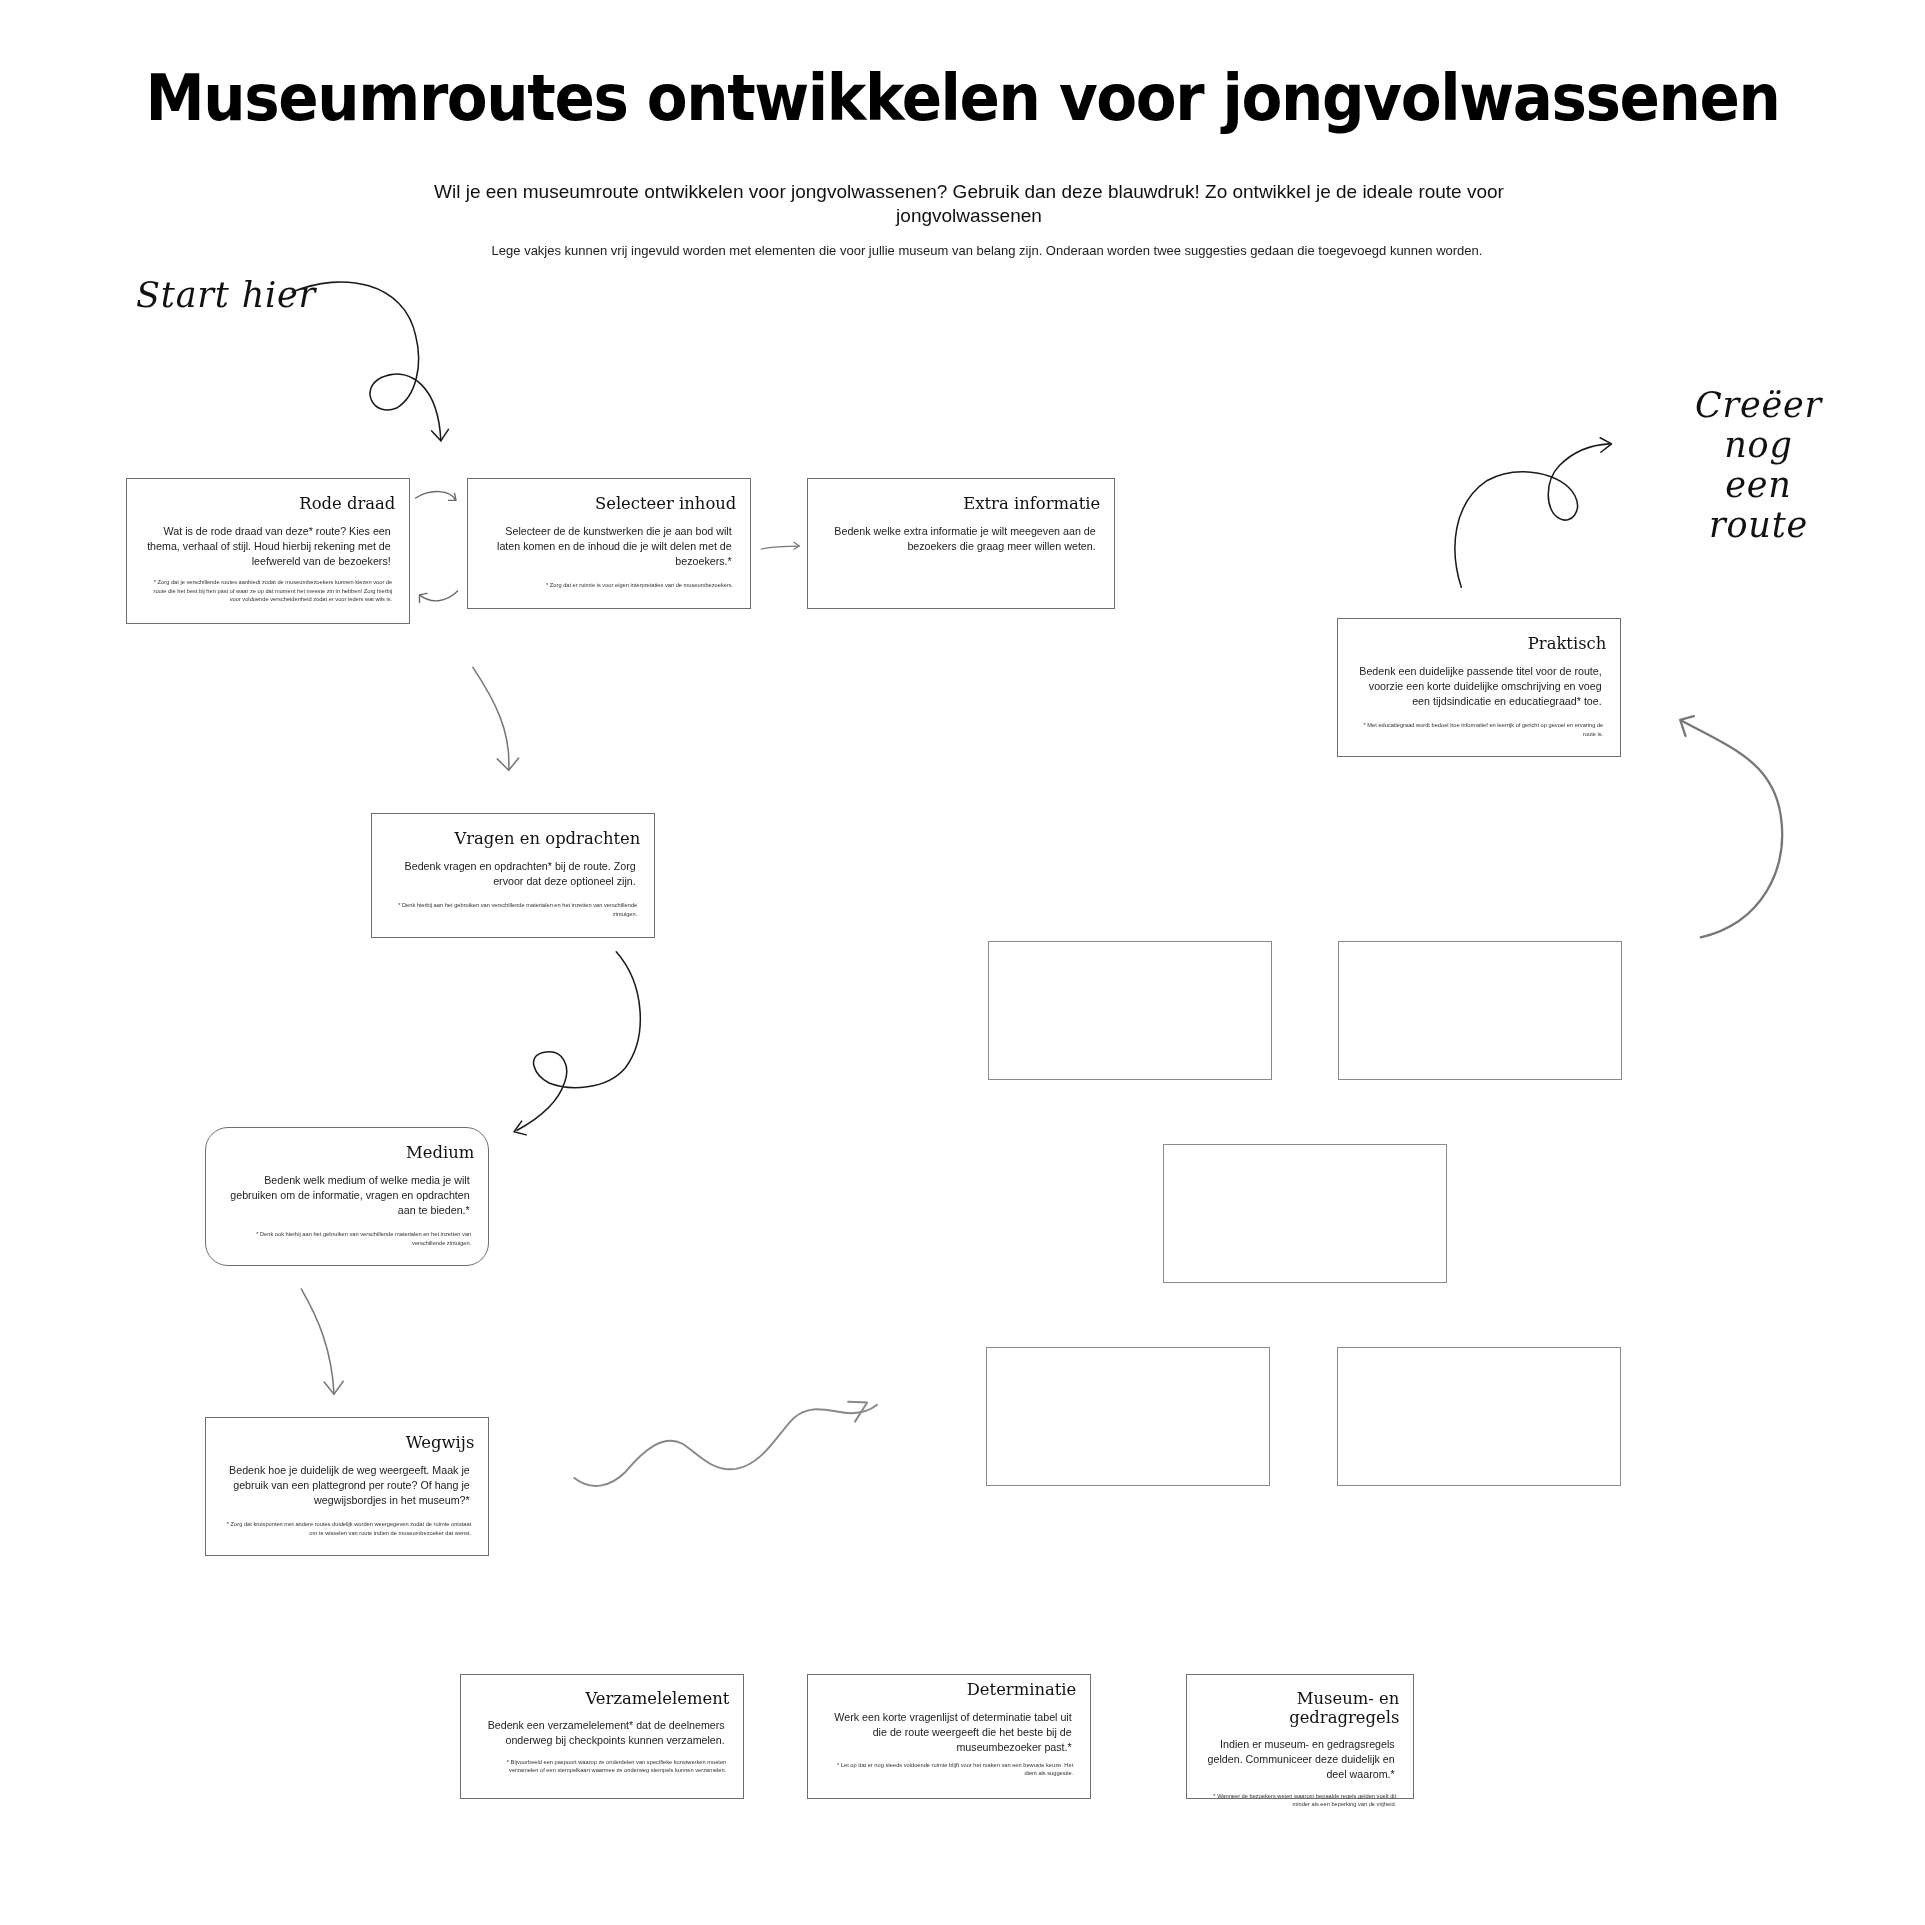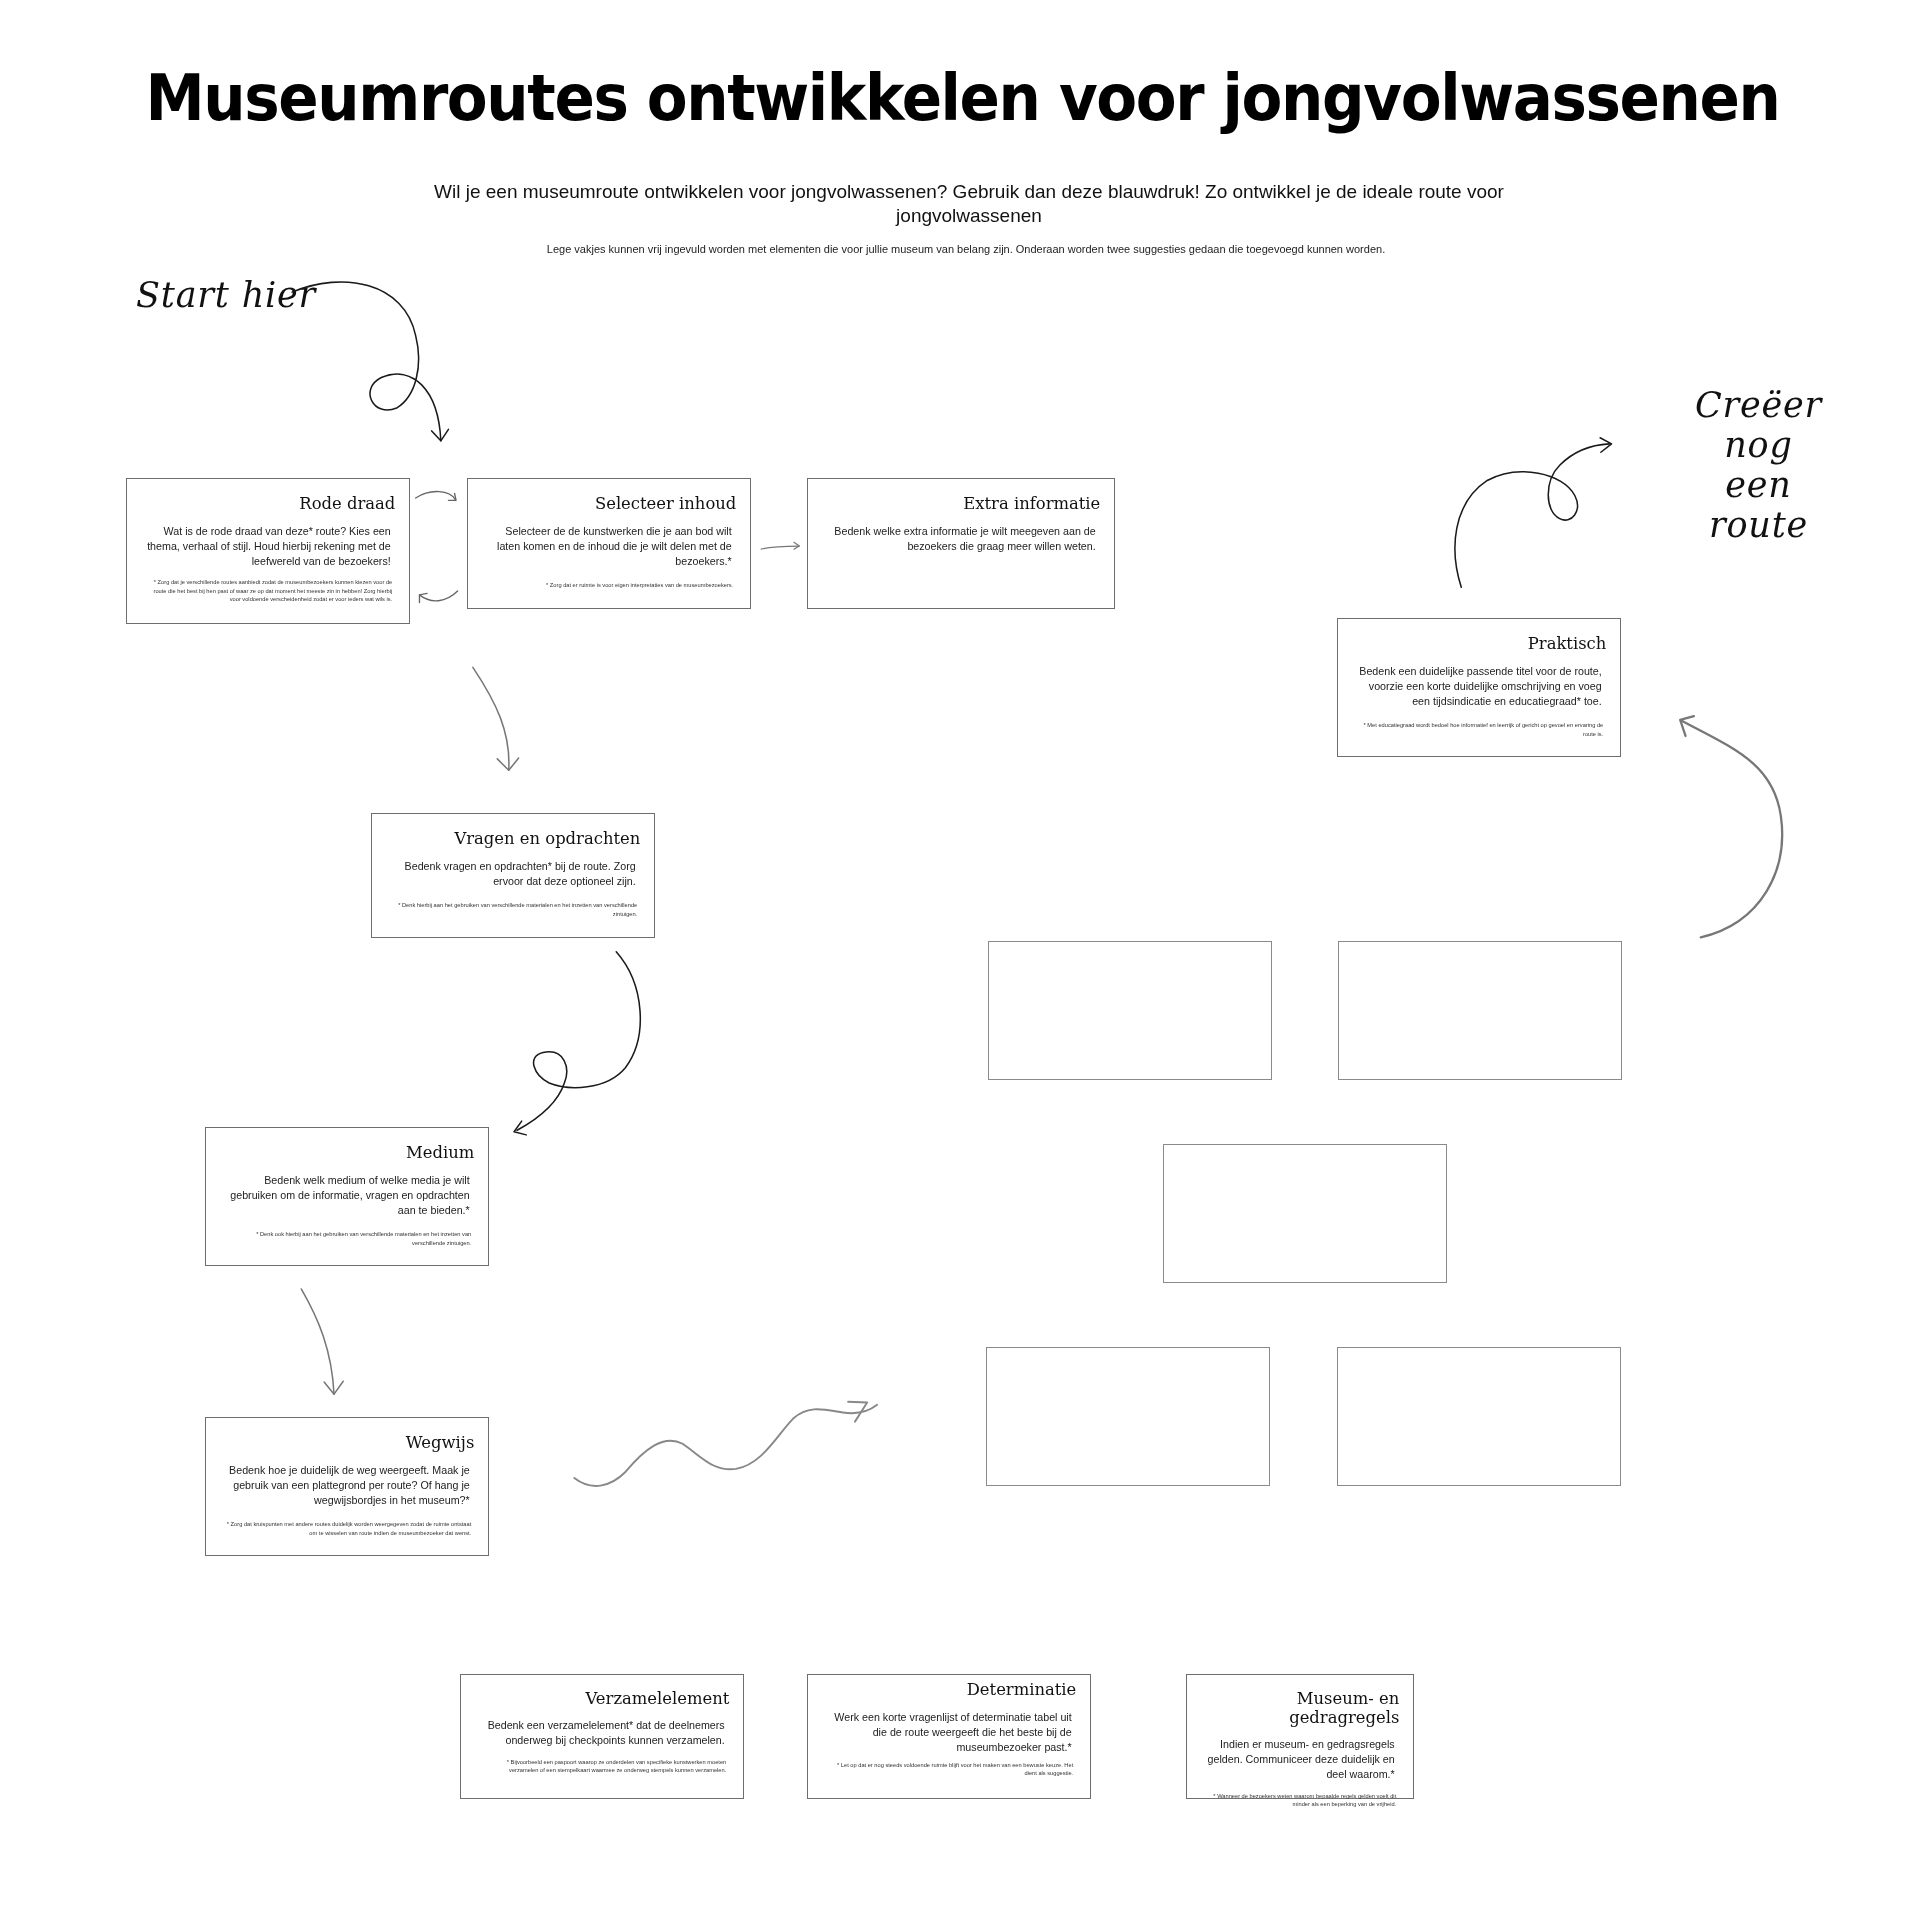--- a/index.html
+++ b/index.html
@@ -7,22 +7,22 @@
     .title {
       position: absolute; left: 0; top: 61px; width: 1925px; text-align: center;
       font-family: "DejaVu Sans", sans-serif; font-weight: bold; font-size: 64px;
       letter-spacing: -1.5px; color: #000; transform: scaleX(0.93); transform-origin: center;
     }
     .intro {
       position: absolute; left: 397px; top: 180px; width: 1144px; text-align: center;
       font-size: 19px; line-height: 24.4px; color: #111;
     }
     .note {
-      position: absolute; left: 394px; top: 243px; width: 1144px; text-align: center;
-      font-size: 11px; color: #222;
+      position: absolute; left: 415px; top: 243px; width: 1144px; text-align: center;
+      font-size: 13px; color: #222;
     }
     .script {
       position: absolute; font-family: "DejaVu Serif", serif; font-style: italic;
       font-size: 35px; color: #111; line-height: 40px; letter-spacing: 0.8px;
     }
     .card {
       position: absolute; box-sizing: border-box; border: 1.5px solid #6e6e6e;
       background: #fff; text-align: right; padding: 15.3px 13.7px 7.6px 13.7px;
     }
     .card.blank { border-color: #8a8a8a; }
@@ -124,21 +124,21 @@
   <div class="body">Bedenk een duidelijke passende titel voor de route, voorzie een korte duidelijke omschrijving en voeg een tijdsindicatie en educatiegraad* toe.</div>
   <div class="foot">* Met educatiegraad wordt bedoel hoe informatief en leerrijk of gericht op gevoel en ervaring de route is.</div>
 </div>
 
 <div class="card" style="left:371px; top:813px; width:284px; height:125px;">
   <h2>Vragen en opdrachten</h2>
   <div class="body">Bedenk vragen en opdrachten* bij de route. Zorg ervoor dat deze optioneel zijn.</div>
   <div class="foot">* Denk hierbij aan het gebruiken van verschillende materialen en het inzetten van verschillende zintuigen.</div>
 </div>
 
-<div class="card" style="left:205px; top:1127px; width:284px; height:139px;">
+<div class="card" style="left:205px; top:1127px; width:284px; height:139px;border-radius:23px;">
   <h2>Medium</h2>
   <div class="body">Bedenk welk medium of welke media je wilt gebruiken om de informatie, vragen en opdrachten aan te bieden.*</div>
   <div class="foot">* Denk ook hierbij aan het gebruiken van verschillende materialen en het inzetten van verschillende zintuigen.</div>
 </div>
 
 <div class="card" style="left:205px; top:1417px; width:284px; height:139px;">
   <h2>Wegwijs</h2>
   <div class="body">Bedenk hoe je duidelijk de weg weergeeft. Maak je gebruik van een plattegrond per route? Of hang je wegwijsbordjes in het museum?*</div>
   <div class="foot">* Zorg dat kruispunten met andere routes duidelijk worden weergegeven zodat de ruimte ontstaat om te wisselen van route indien de museumbezoeker dat wenst.</div>
 </div>

